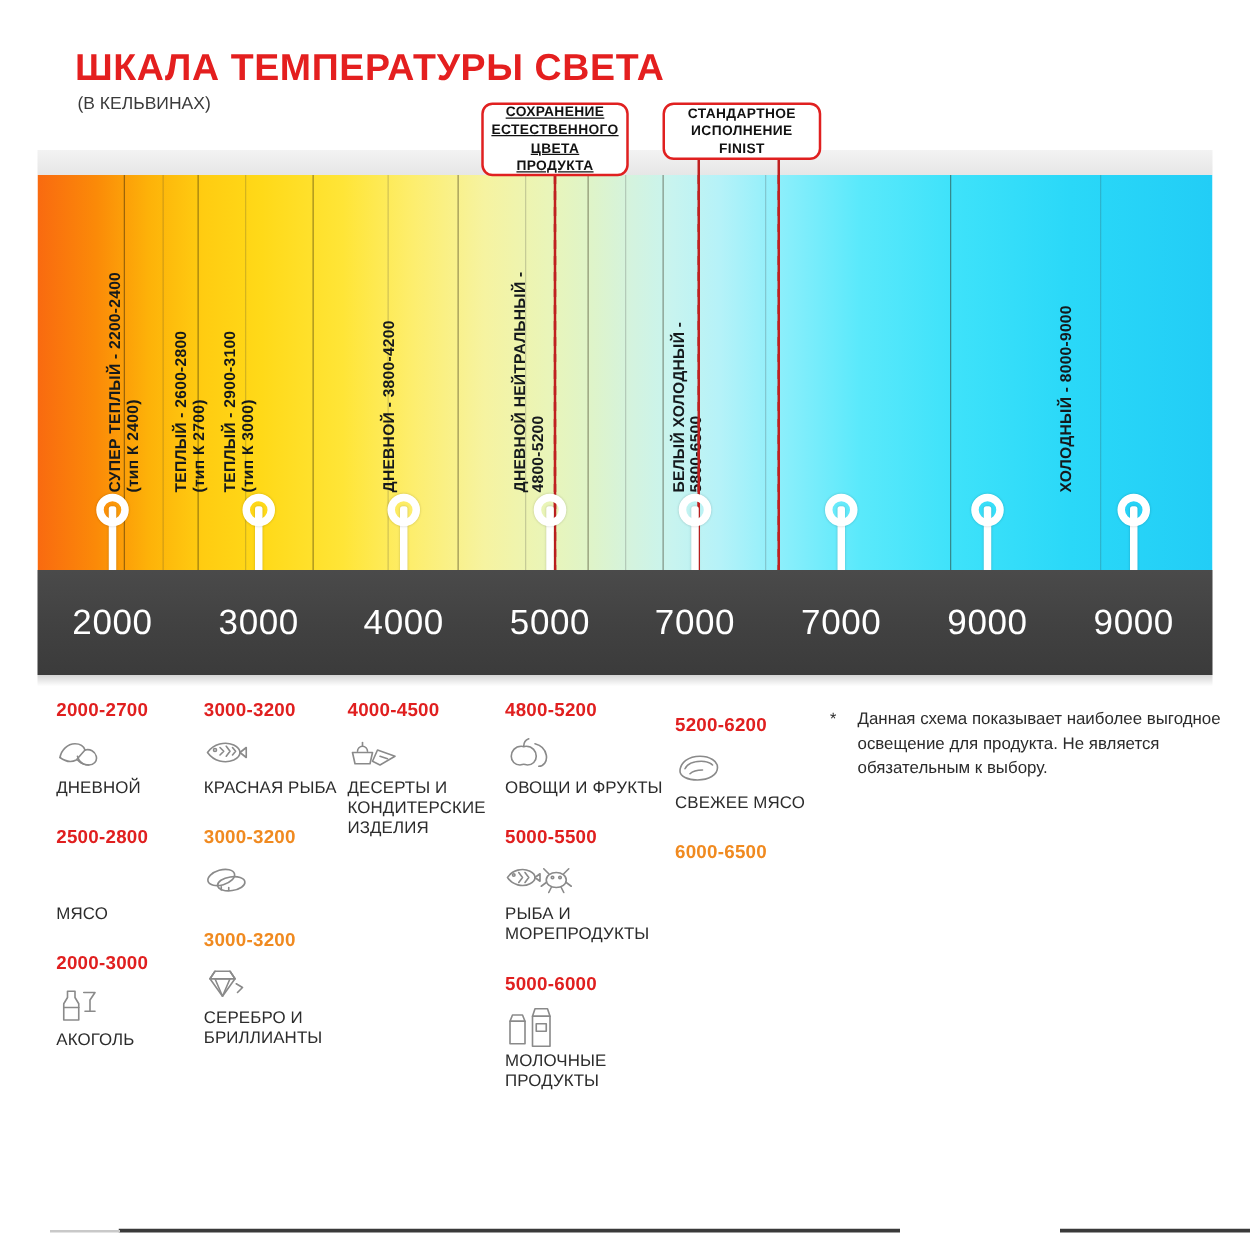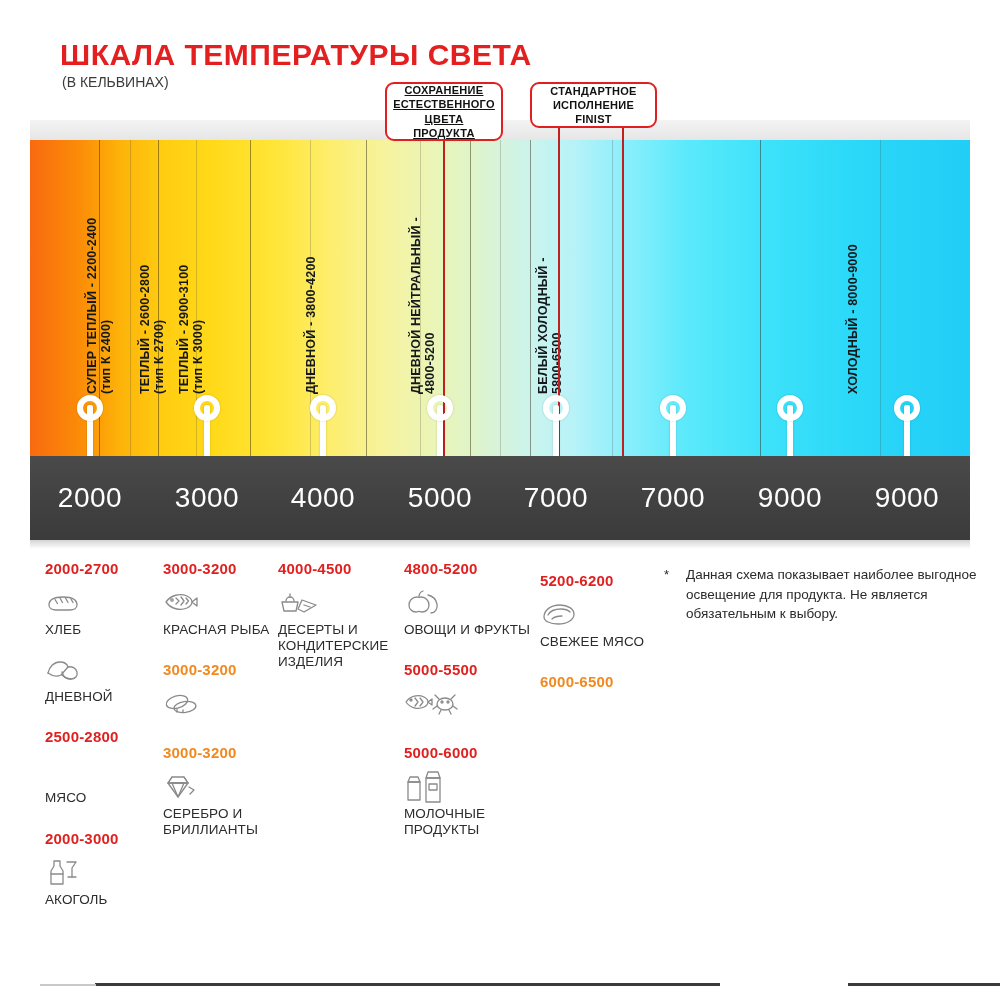--- a/index.html
+++ b/index.html
@@ -217,29 +217,20 @@
         <div class="scale-num" style="left: 760px;">9000</div>
         <div class="scale-num" style="left: 877px;">9000</div>
       </div>
   </div>
 
   <div class="legend" id="legend">
       <div class="lcol" style="left: 45px; width: 105px;">
         <div class="lhead red">2000-2700</div>
         <div class="litem">
           <div class="licon">
-            <svg width="36" height="22" viewBox="0 0 36 22" fill="none" stroke="#8a8a8a" stroke-width="1.3" stroke-linecap="round" stroke-linejoin="round">
-              <path d="M4 14c0-5 5-8 14-8s14 3 14 8c0 3-3 5-7 5H11c-4 0-7-2-7-5z"></path>
-              <path d="M10 8.5l2.5 4M15 7l2.5 4.5M20.5 7L23 11.5M26 8l2 3.5"></path>
-            </svg>
-          </div>
-          <div class="lname">ХЛЕБ</div>
-        </div>
-        <div class="litem">
-          <div class="licon">
             <svg width="36" height="26" viewBox="0 0 36 26" fill="none" stroke="#8a8a8a" stroke-width="1.3" stroke-linecap="round" stroke-linejoin="round">
               <path d="M3 17c1-6 6-11 12-11 4 0 7 2 8 5"></path>
               <path d="M3 17c4 3 9 4 13 2l7-8"></path>
               <path d="M23 11c4-1 8 1 9 5 1 4-2 7-6 7-5 0-8-3-9-7"></path>
               <path d="M17 19c2 2 5 4 9 4"></path>
             </svg>
           </div>
           <div class="lname">ДНЕВНОЙ</div>
         </div>
         <div class="gap"></div>
@@ -338,20 +329,21 @@
               <path d="M2 12c4-6 12-8 18-5 3 1.5 4 3.5 4 5s-1 3.5-4 5c-6 3-14 1-18-5z"></path>
               <circle cx="7" cy="10" r="1"></circle>
               <path d="M24 12l4-3v6z"></path>
               <path d="M11 8l3 4-3 4M16 8l3 4-3 4"></path>
               <ellipse cx="41" cy="14" rx="8" ry="6"></ellipse>
               <path d="M35 9l-4-4M47 9l4-4M33 16l-4 3M49 16l4 3M37 20l-2 4M45 20l2 4"></path>
               <circle cx="38" cy="12" r="1"></circle>
               <circle cx="44" cy="12" r="1"></circle>
             </svg>
           </div>
+          <div class="lname">РЫБА И МОРЕПРОДУКТЫ</div>
         </div>
         <div class="gap"></div>
         <div class="lhead red">5000-6000</div>
         <div class="litem">
           <div class="licon">
             <svg width="42" height="34" viewBox="0 0 42 34" fill="none" stroke="#8a8a8a" stroke-width="1.3" stroke-linecap="round" stroke-linejoin="round">
               <path d="M4 13h12v18H4z"></path>
               <path d="M6 8h8l2 5H4z"></path>
               <path d="M22 9h14v24H22z"></path>
               <path d="M24 3h10l2 6H22z"></path>

